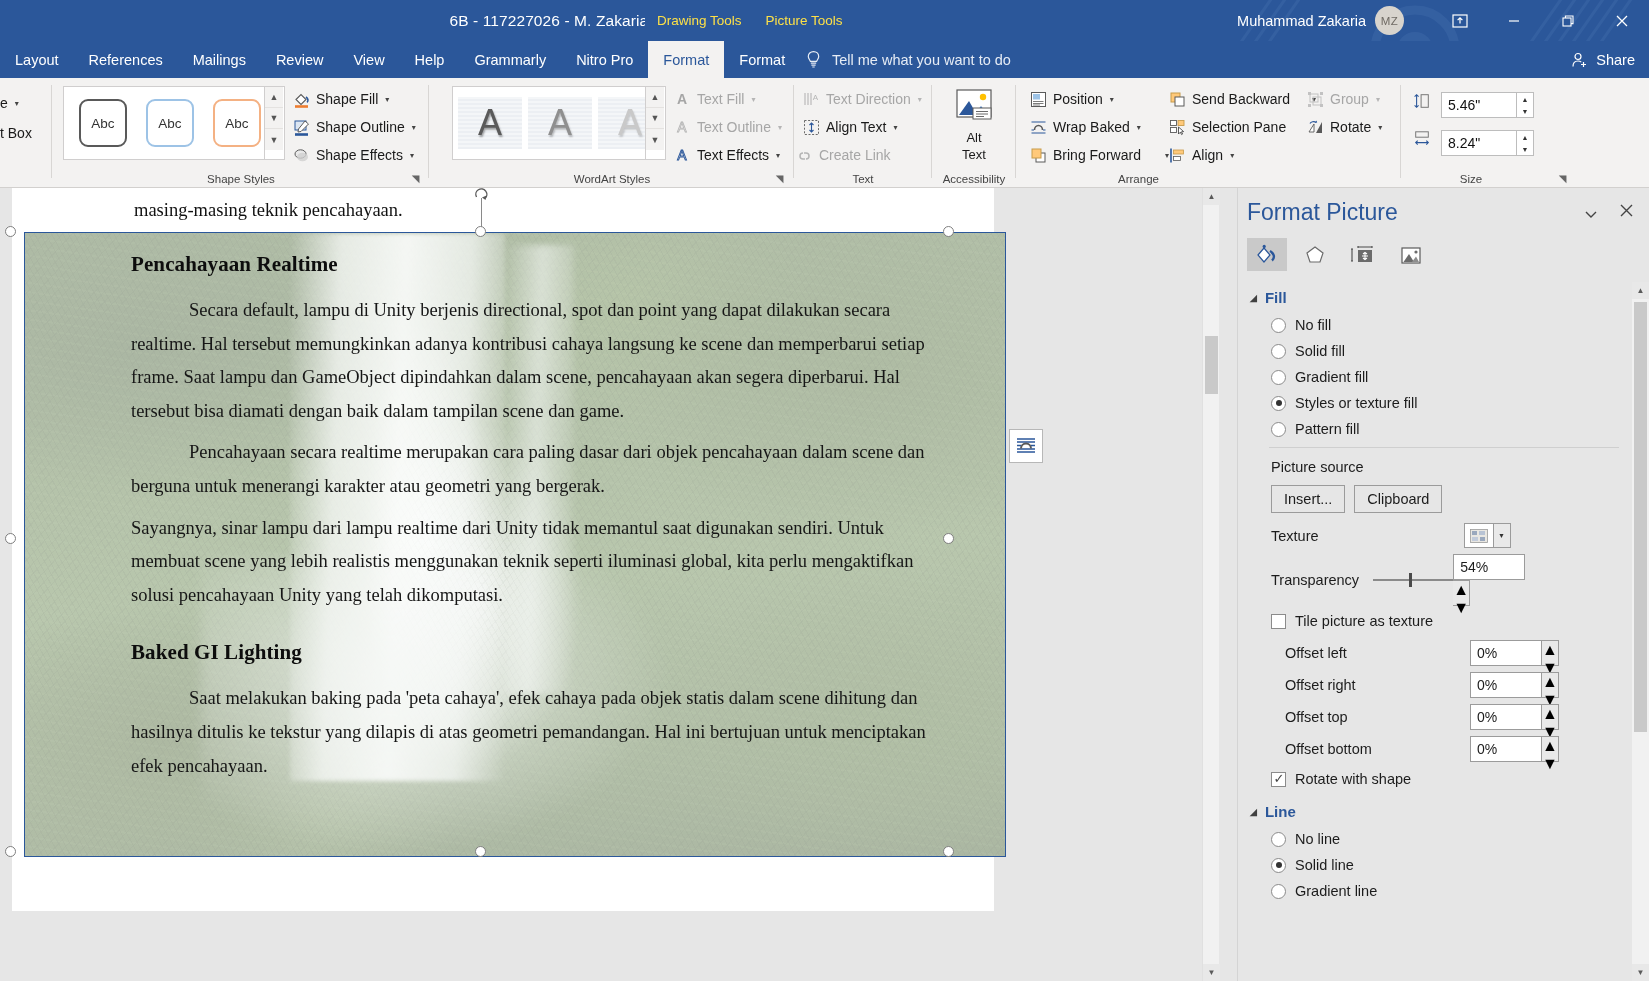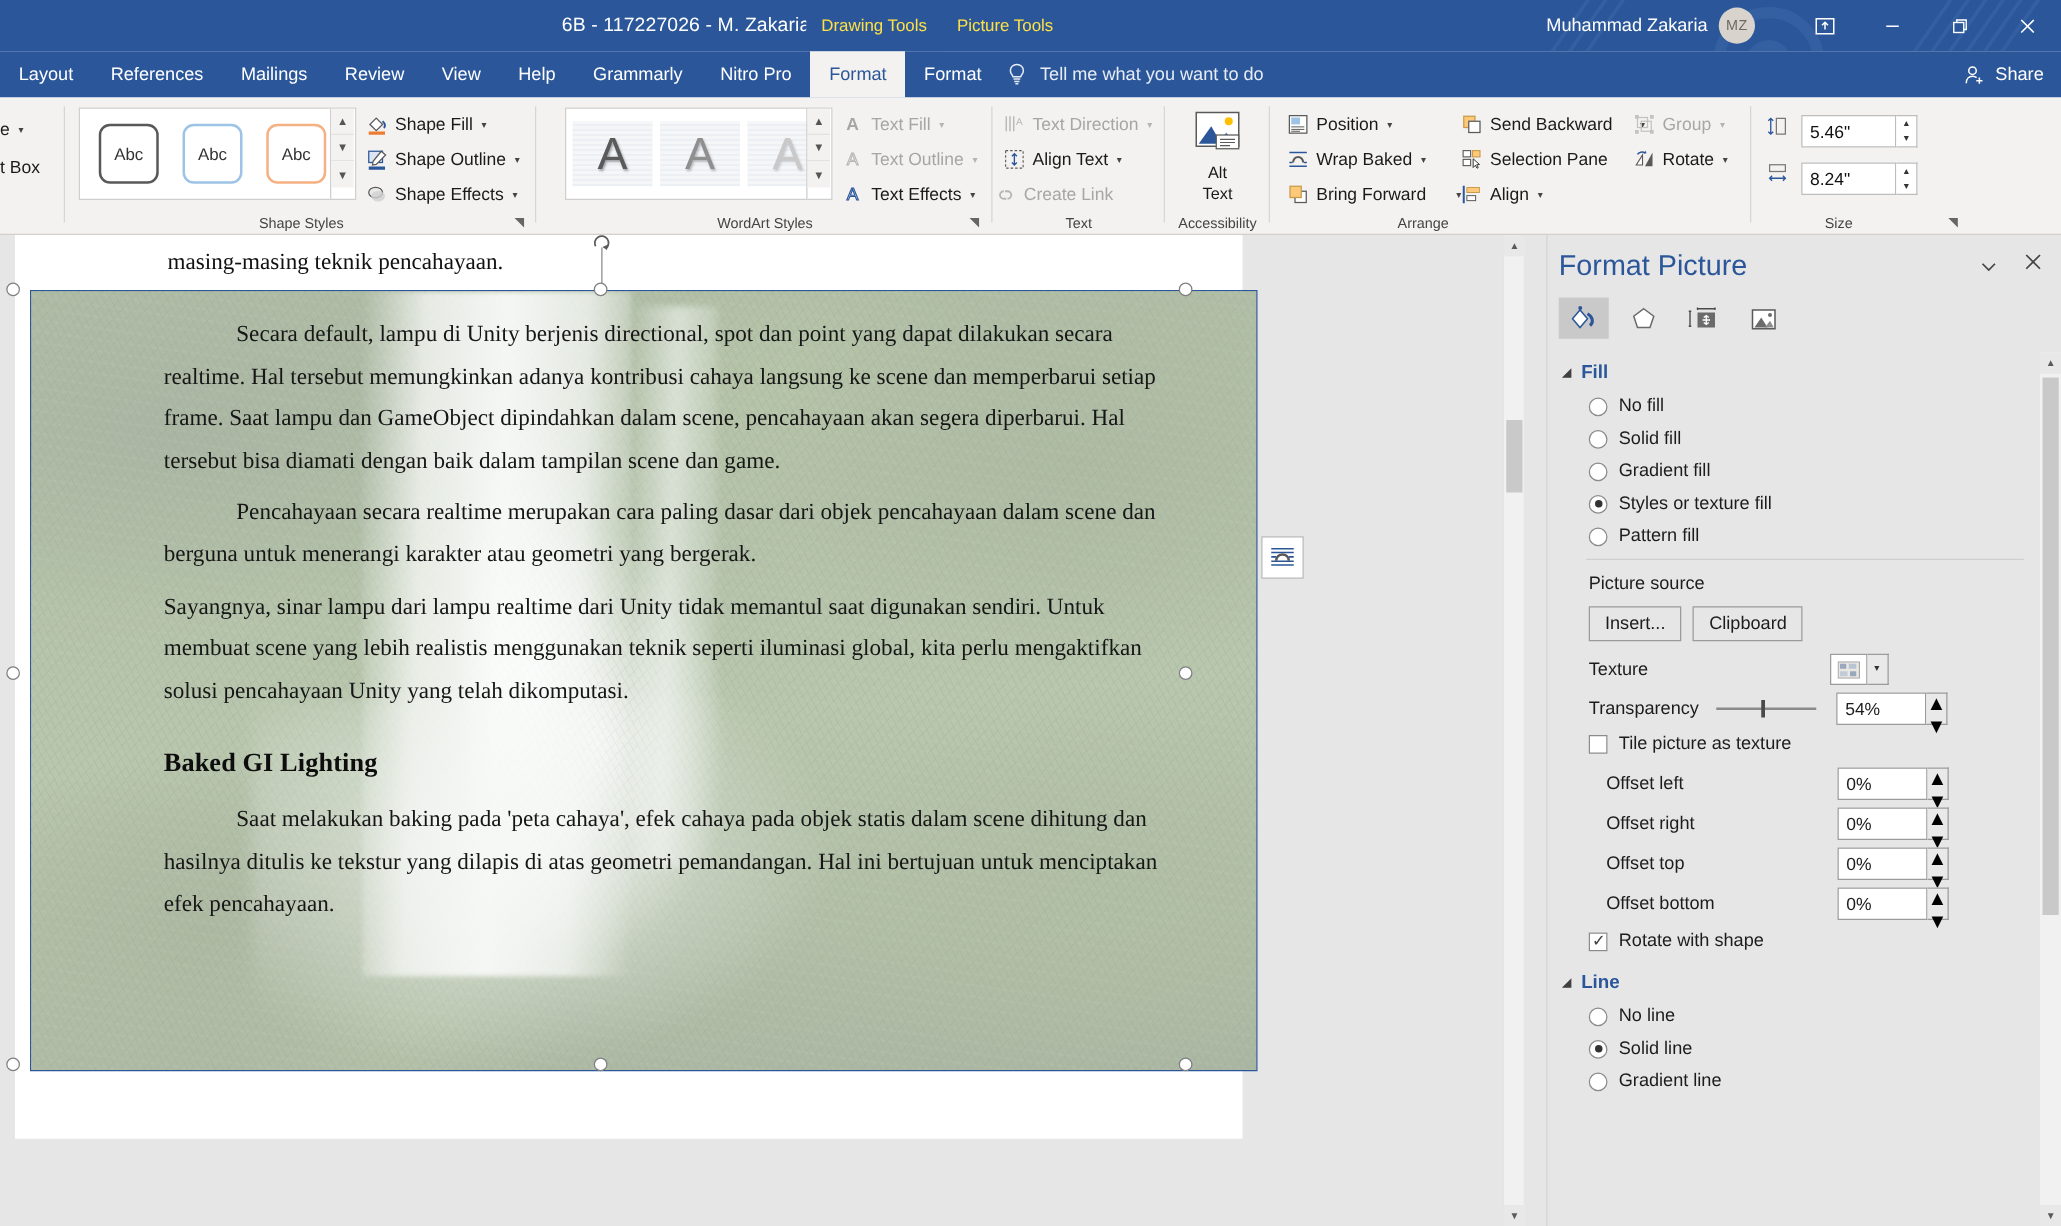--- a/index.html
+++ b/index.html
@@ -734,20 +734,21 @@
 
       <div class="picture">
         <div class="pic-bg"></div>
         <div class="pic-noise"></div>
         <div class="pic-falls"></div>
         <div class="pic-falls2"></div>
         <div class="pic-mist"></div>
         <div class="pic-white"></div>
 
         <div class="pic-text">
+          <div class="h2">Pencahayaan Realtime</div>
           <div class="para indent">Secara default, lampu di Unity berjenis directional, spot dan point yang dapat dilakukan secara realtime. Hal tersebut memungkinkan adanya kontribusi cahaya langsung ke scene dan memperbarui setiap frame. Saat lampu dan GameObject dipindahkan dalam scene, pencahayaan akan segera diperbarui. Hal tersebut bisa diamati dengan baik dalam tampilan scene dan game.</div>
           <div class="para indent">Pencahayaan secara realtime merupakan cara paling dasar dari objek pencahayaan dalam scene dan berguna untuk menerangi karakter atau geometri yang bergerak.</div>
           <div class="para">Sayangnya, sinar lampu dari lampu realtime dari Unity tidak memantul saat digunakan sendiri. Untuk membuat scene yang lebih realistis menggunakan teknik seperti iluminasi global, kita perlu mengaktifkan solusi pencahayaan Unity yang telah dikomputasi.</div>
           <div class="h2 second">Baked GI Lighting</div>
           <div class="para indent">Saat melakukan baking pada 'peta cahaya', efek cahaya pada objek statis dalam scene dihitung dan hasilnya ditulis ke tekstur yang dilapis di atas geometri pemandangan. Hal ini bertujuan untuk menciptakan efek pencahayaan.</div>
         </div>
       </div>
 
       <div class="rot-stem" style="left:469px; top:10px; height:29px;"></div>
       <div class="rot-handle" style="left:461px; top:-2px;">
@@ -879,21 +880,21 @@
           <span class="texture-caret">▼</span>
         </span>
       </div>
 
       <div class="pane-row" style="margin-bottom:7px;">
         <span class="lbl">Transparency</span>
         <span class="slider" style="margin-left:14px;">
           <span class="track"></span>
           <span class="knob"></span>
         </span>
-        <span style="display:flex; margin-left:16px;">
+        <span style="display:flex; margin-left:0;flex-direction:column;">
           <span class="textbox">54%</span>
           <span class="tb-spin">
             <span>▲</span>
             <span>▼</span>
           </span>
         </span>
       </div>
 
       <div class="pane-row" style="gap:9px; margin-bottom:11px;">
         <span class="checkbox"></span>

